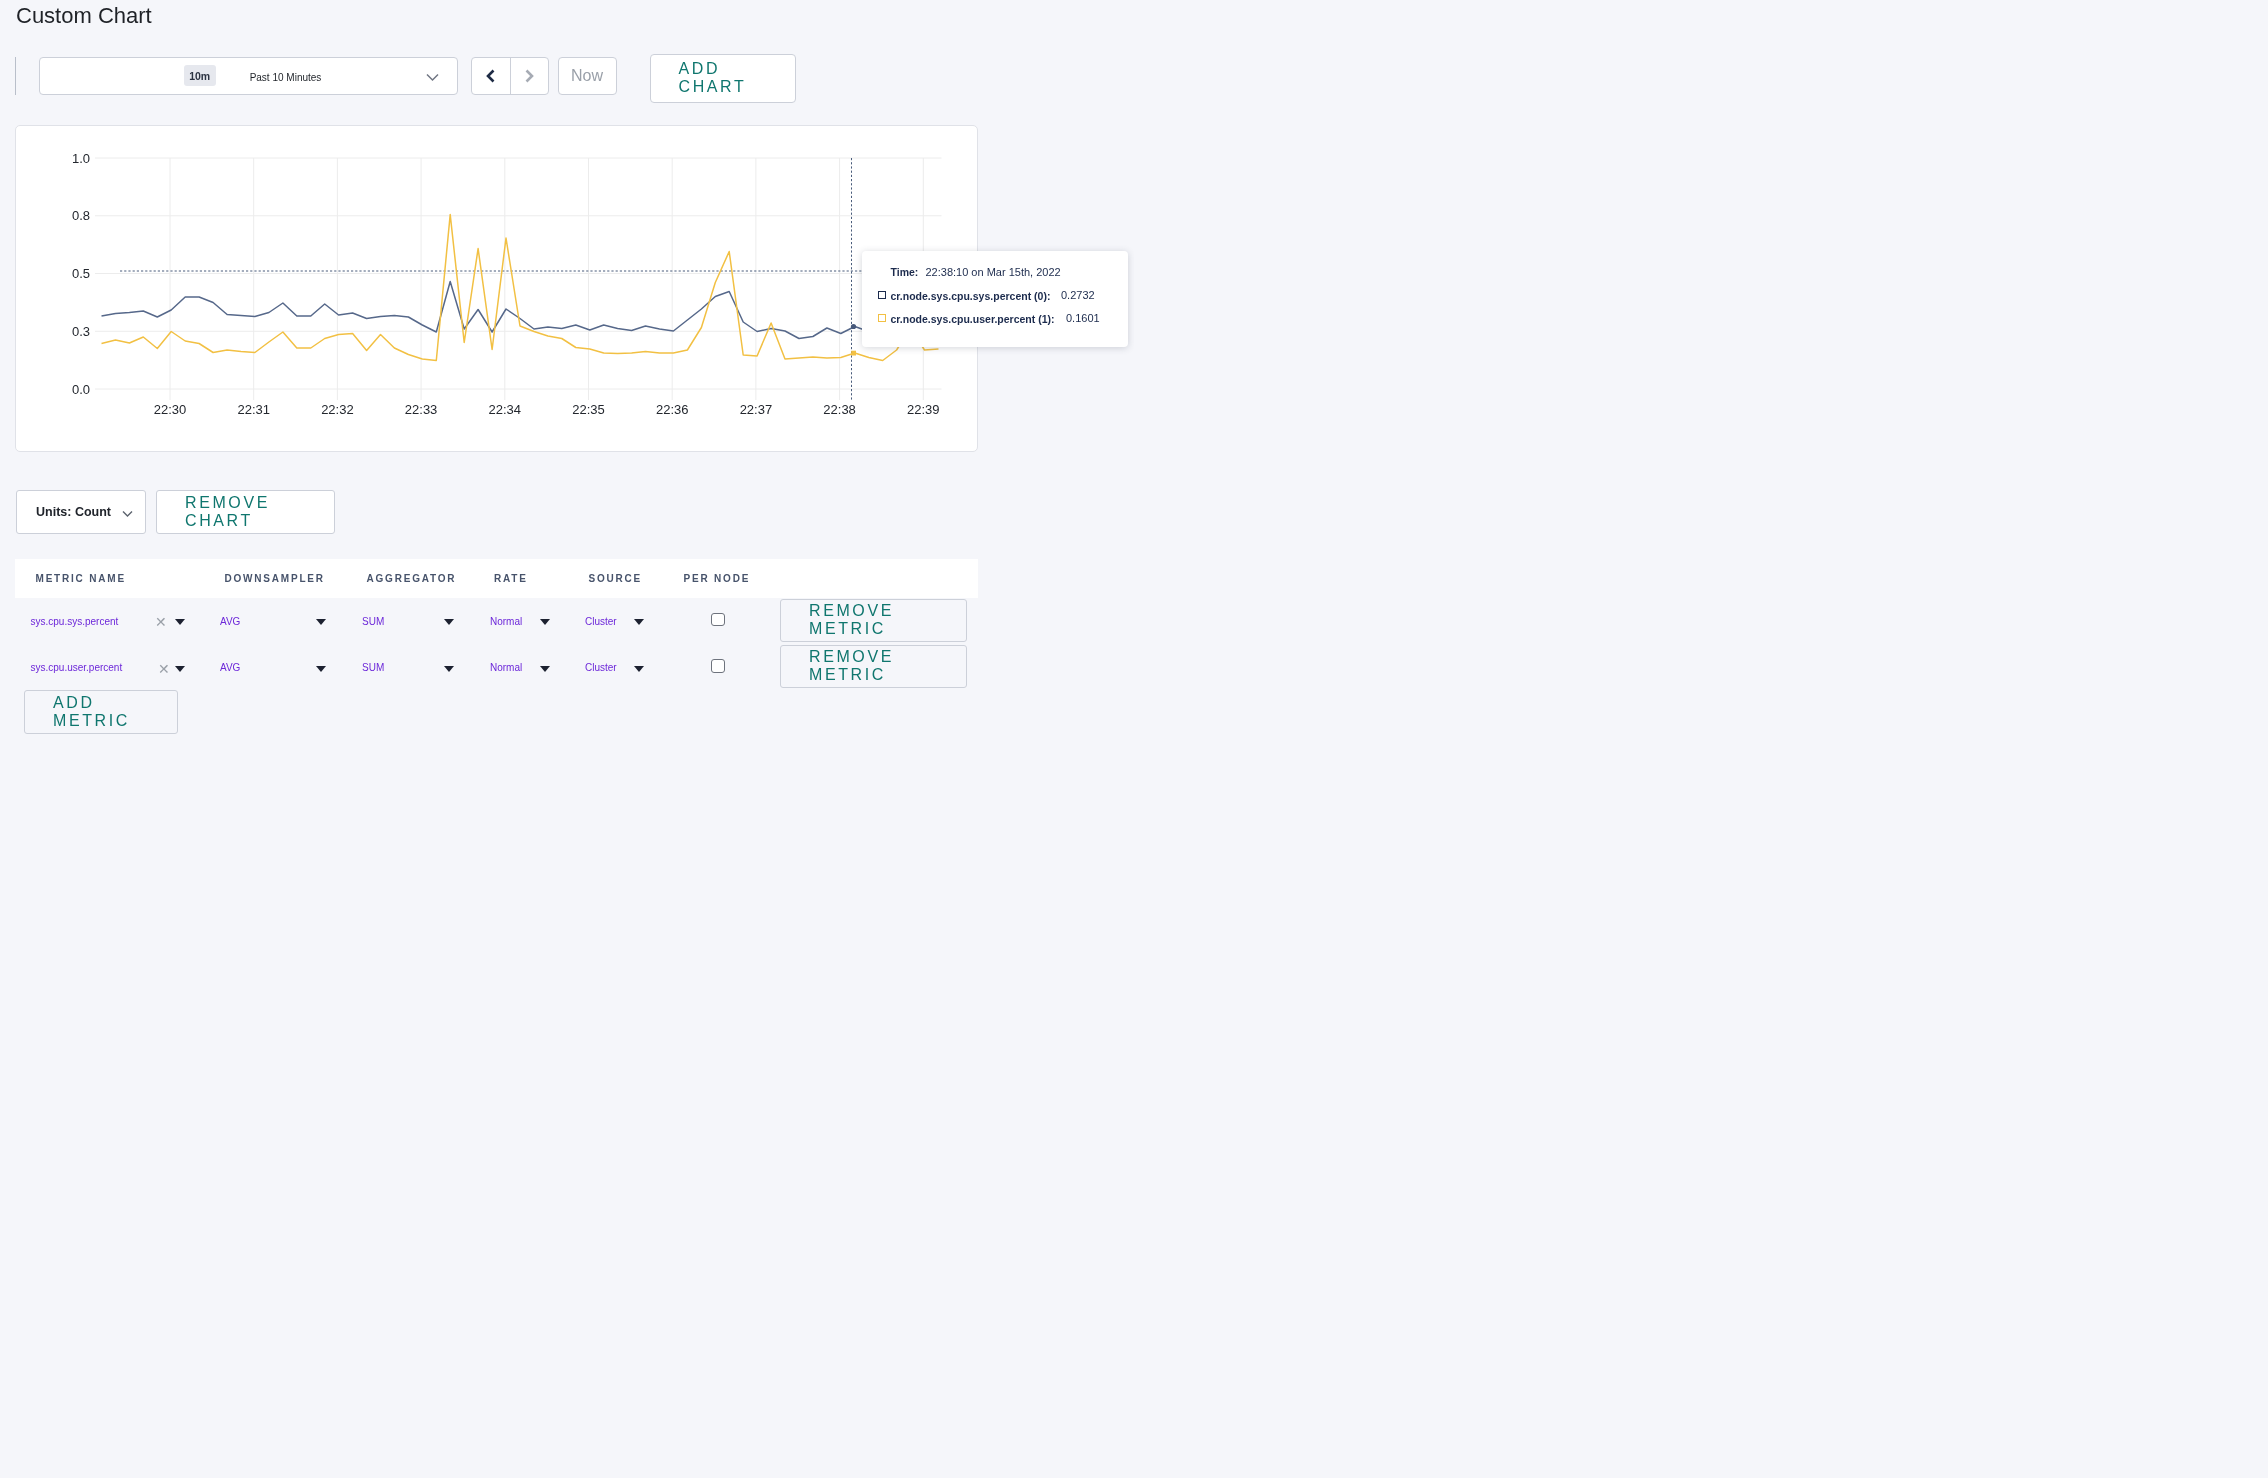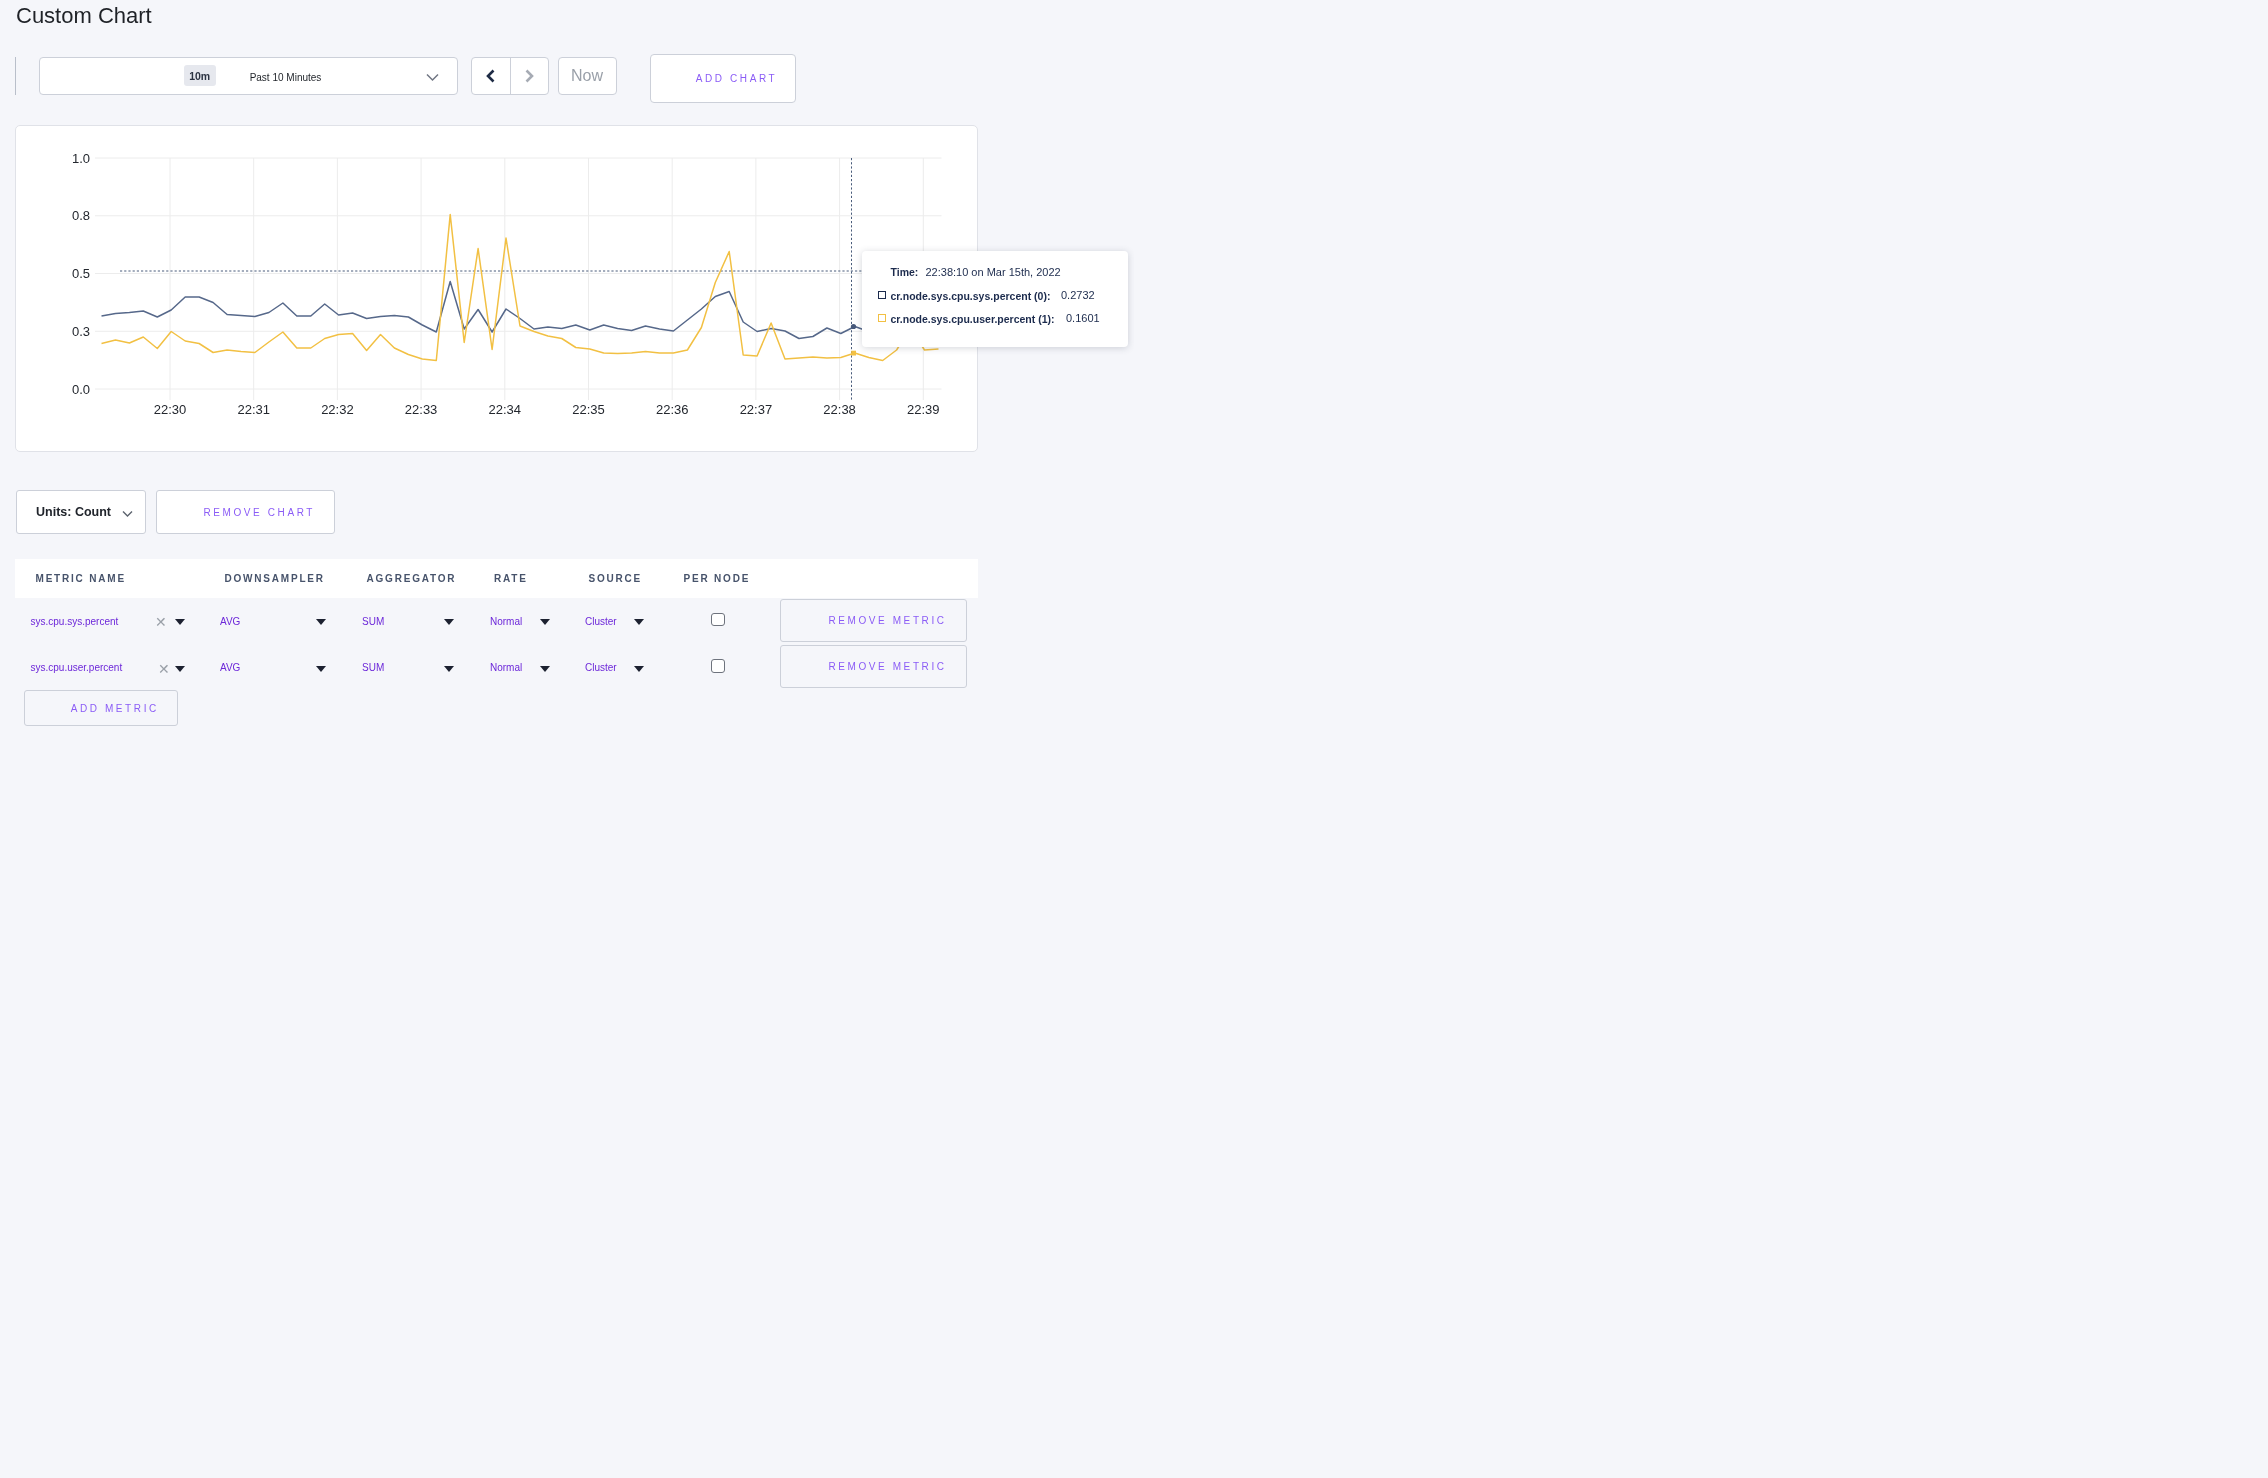--- a/index.html
+++ b/index.html
@@ -1,18 +1,18 @@
 <!DOCTYPE html>
 <html><head><meta charset="utf-8">
 <style>
 html,body{margin:0;padding:0;}
 body{width:1134px;height:739px;background:#f5f6fa;font-family:"Liberation Sans",sans-serif;position:relative;overflow:hidden;}
 .abs{position:absolute;}
 .btn{background:#fff;border:1px solid #ccd0d9;border-radius:4px;box-sizing:border-box;display:flex;align-items:center;justify-content:center;}
-.blue{color:#8b5cf6;font-weight:400;letter-spacing:2.6px;font-size:10px;padding-left:28px;}
+.blue{color:#0f766e;font-weight:400;letter-spacing:2.6px;font-size:16px;padding-left:28px;}
 .tri{width:0;height:0;border-left:5px solid transparent;border-right:5px solid transparent;border-top:6px solid #1c2130;display:inline-block;}
 .hl{top:573px;font-size:10px;font-weight:700;letter-spacing:1.8px;color:#47536b;}
 .rt{font-size:10px;color:#6d28d9;}
 .tt{font-size:11px;color:#1c2b4d;white-space:nowrap;} .ttb{font-size:10.5px;font-weight:700;color:#1c2b4d;white-space:nowrap;}
 </style></head>
 <body>
 <div class="abs" style="left:16px;top:2px;font-size:22px;font-weight:400;color:#1f2227;line-height:27px;">Custom Chart</div>
 
 <div class="abs" style="left:15px;top:56.5px;width:1px;height:38.5px;background:#b9bfca;"></div>
 <div class="abs btn" style="left:38.5px;top:56.5px;width:419px;height:38.5px;justify-content:center;">
@@ -124,13 +124,13 @@
 <div class="abs tri" style="left:540px;top:665.5px;"></div>
 <div class="abs tri" style="left:634px;top:665.5px;"></div>
 <div class="abs rt" style="left:220px;top:662px;">AVG</div>
 <div class="abs rt" style="left:362px;top:662px;">SUM</div>
 <div class="abs rt" style="left:490px;top:662px;">Normal</div>
 <div class="abs rt" style="left:585px;top:662px;">Cluster</div>
 
 <div class="abs" style="left:711px;top:659px;width:13.5px;height:13.5px;border:1.5px solid #6e737d;border-radius:3px;background:#fff;box-sizing:border-box;"></div>
 <div class="abs btn blue" style="left:780px;top:644.5px;width:187px;height:43.5px;border-radius:3px;background:transparent;">REMOVE METRIC</div>
 
-<div class="abs btn blue" style="left:24px;top:690px;width:153.5px;height:36px;border-radius:3px;background:transparent;">ADD METRIC</div>
+<div class="abs btn blue" style="left:24px;top:690px;width:153.5px;height:44px;border-radius:3px;background:transparent;">ADD METRIC</div>
 
 </body></html>

